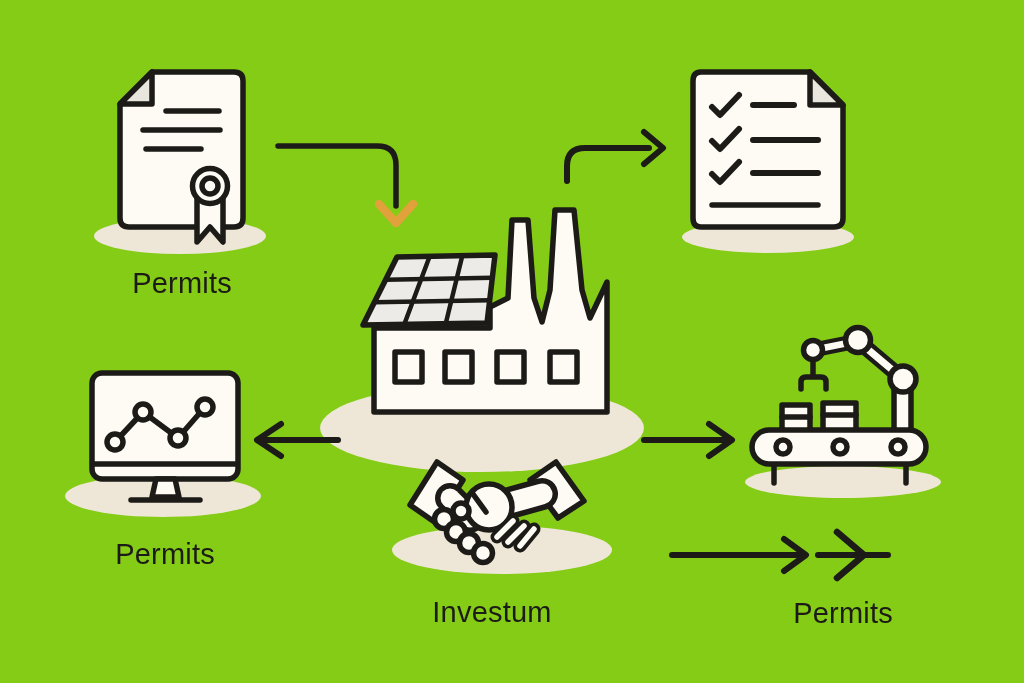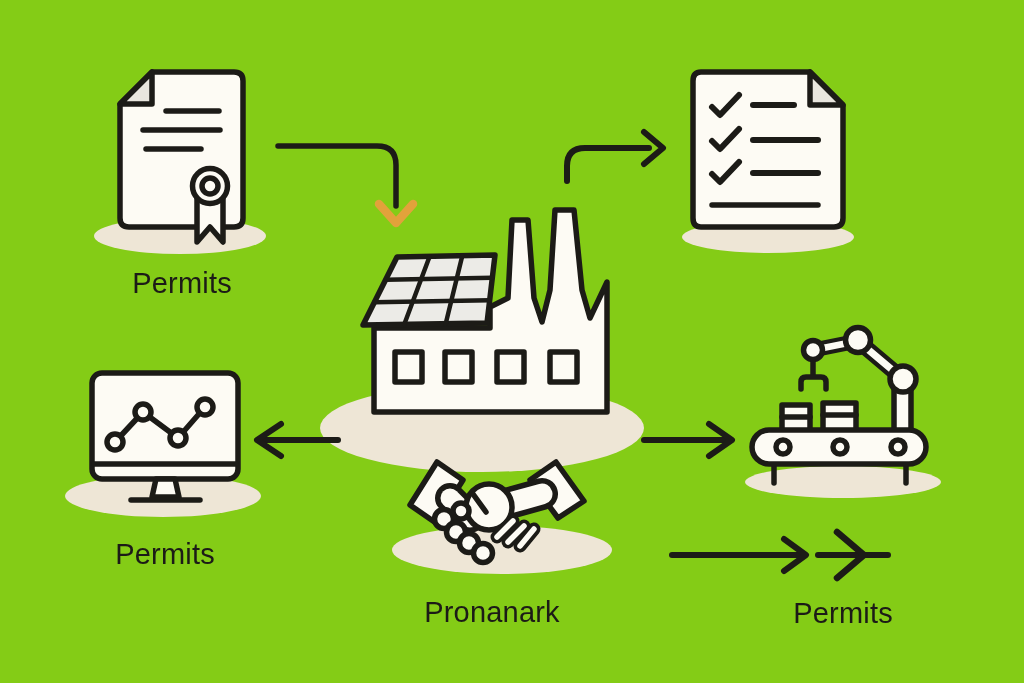--- a/index.html
+++ b/index.html
@@ -175,16 +175,16 @@
       <circle class="ln paperfill" cx="903" cy="379" r="13"></circle>
       <circle class="ln paperfill" cx="858" cy="340" r="12.5"></circle>
       <circle class="ln paperfill" cx="813" cy="350" r="9.5"></circle>
       <line class="ln" x1="813" y1="360" x2="813" y2="375" stroke-width="5"></line>
       <path class="ln" d="M801,389 L801,382 Q801,377 806,377 L821,377 Q826,377 826,382 L826,389"></path>
     </g>
   </svg>
 
   <div class="label" style="left:182px; top:267px;">Permits</div>
   <div class="label" style="left:165px; top:538px;">Permits</div>
-  <div class="label" style="left:492px; top:596px;">Pronanark</div>
+  <div class="label" style="left:492px; top:596px;">Investum</div>
   <div class="label" style="left:843px; top:597px;">Permits</div>
 
 </div>
 
 </body></html>

